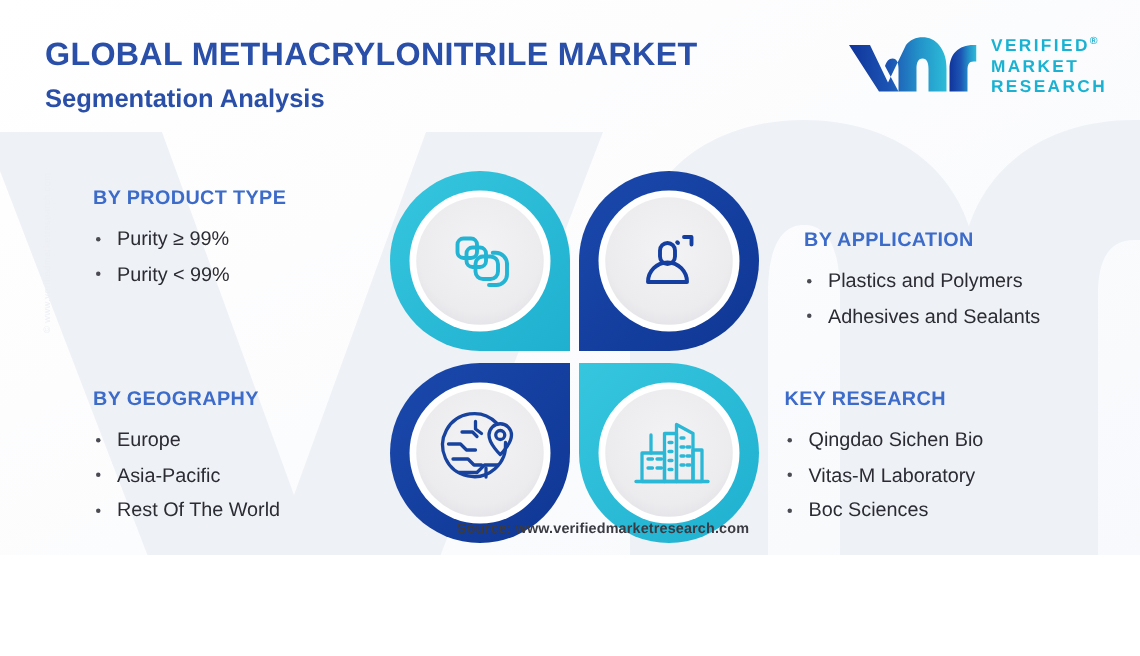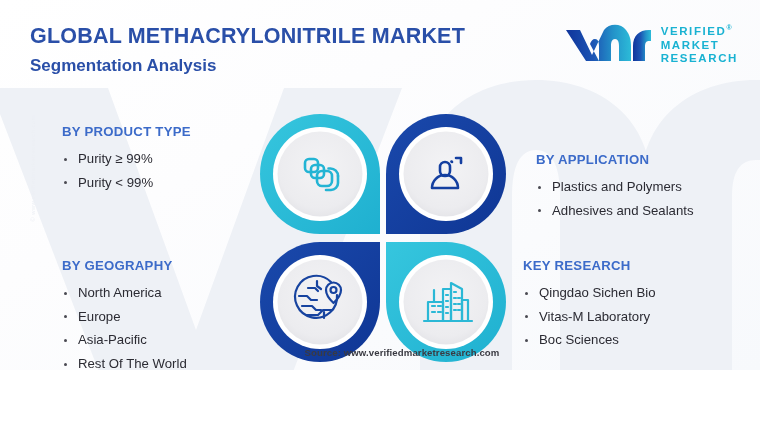--- a/index.html
+++ b/index.html
@@ -313,21 +313,20 @@
     <div class="seg-title">BY PRODUCT TYPE</div>
     <ul class="seg-list">
       <li>Purity ≥ 99%</li>
       <li>Purity &lt; 99%</li>
     </ul>
   </div>
 
   <div class="seg" id="seg-geo">
     <div class="seg-title">BY GEOGRAPHY</div>
     <ul class="seg-list">
-      <li>North America</li>
       <li>Europe</li>
       <li>Asia-Pacific</li>
       <li>Rest Of The World</li>
     </ul>
   </div>
 
   <div class="seg" id="seg-app">
     <div class="seg-title">BY APPLICATION</div>
     <ul class="seg-list">
       <li>Plastics and Polymers</li>

